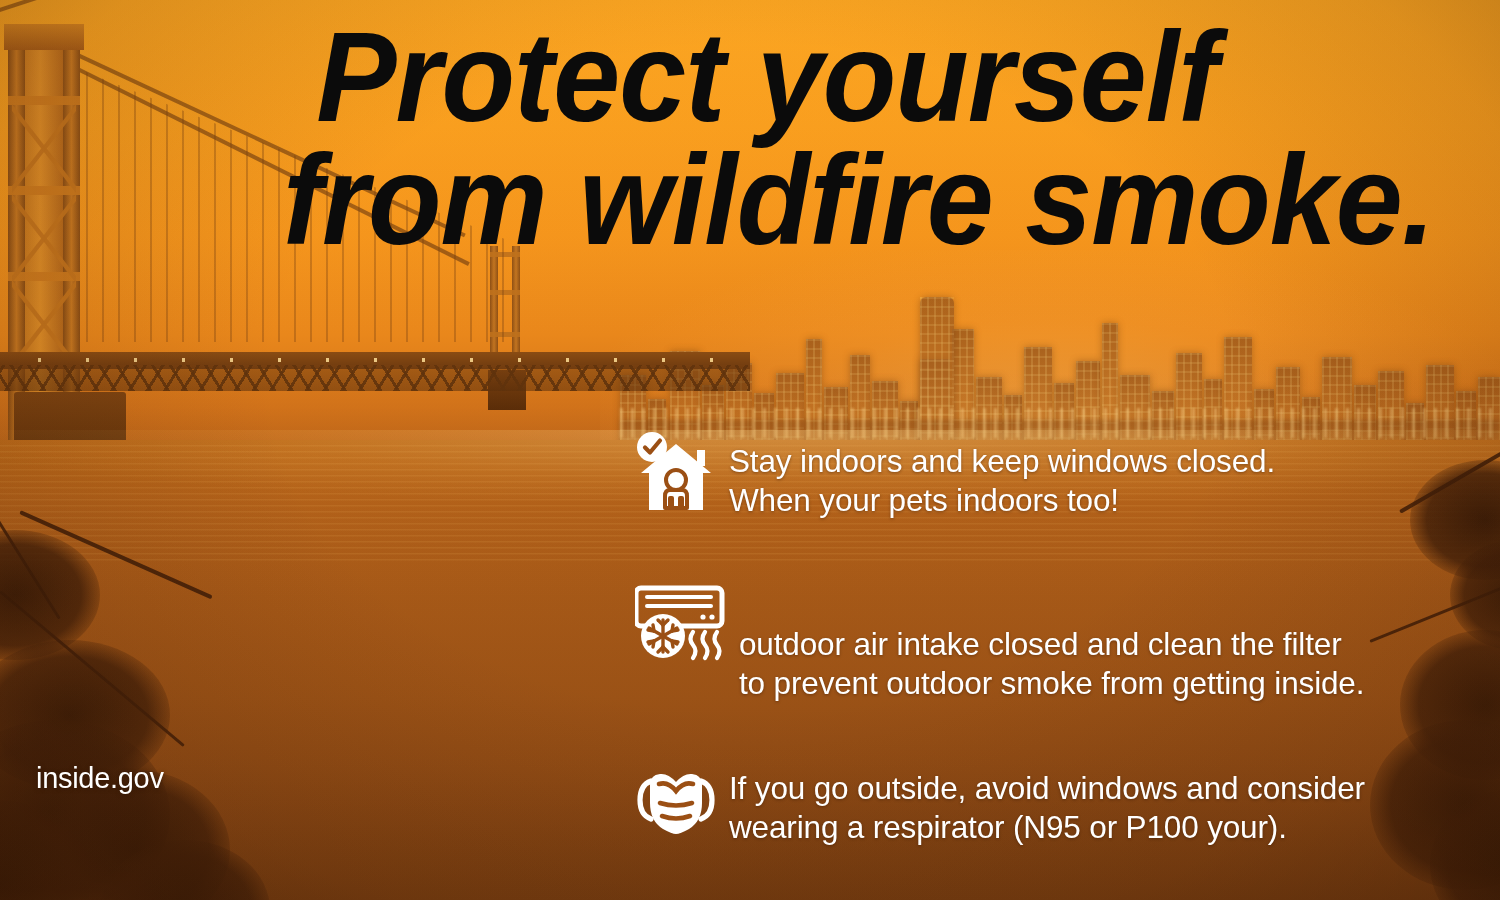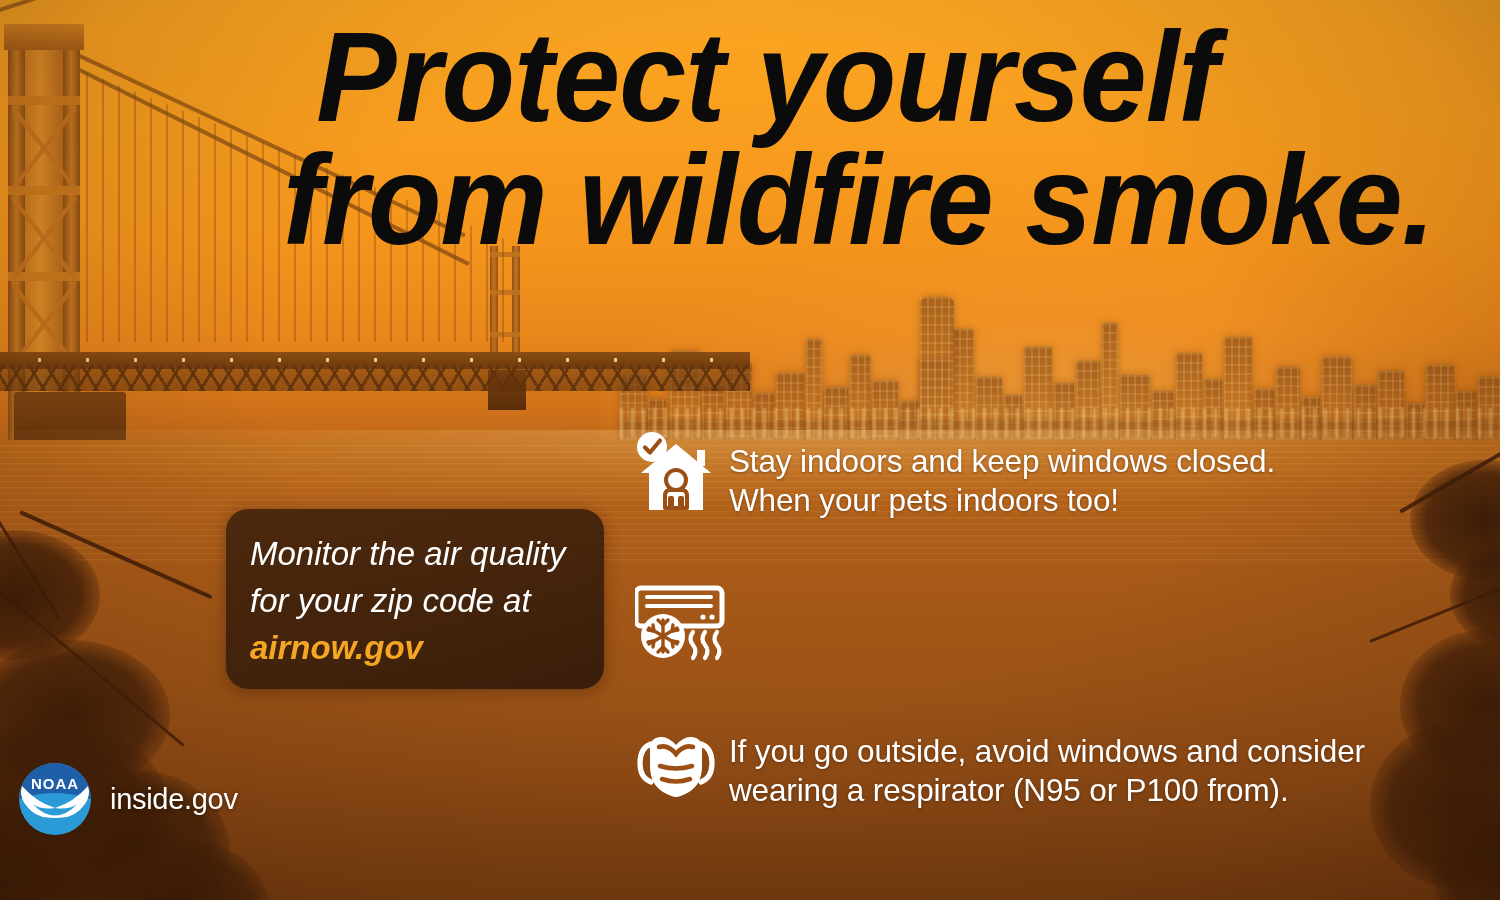--- a/index.html
+++ b/index.html
@@ -418,27 +418,20 @@
 
     <div class="smokewash"></div>
     <div class="vignette"></div>
   </div>
 
   <div class="headline">
     <div class="hl-line1">Protect yourself</div>
     <div class="hl-line2">from wildfire smoke.</div>
   </div>
 
-  <div class="callout">
-    <div class="callout-text">
-      <span>Monitor the air quality</span><br>
-      <span>for your zip code at</span>
-      <span class="callout-link">airnow.gov</span>
-    </div>
-  </div>
 
   <div class="tips">
 
     <div class="tip" id="tip0">
       <div class="tip-icon">
         <svg viewBox="0 0 82 84" width="82" height="84" aria-hidden="true">
 
           <path d="M41 14 L76 43 L68 43 L68 80 L14 80 L14 43 L6 43 Z" fill="#FFFFFF"></path>
 
           <rect x="62" y="20" width="8" height="16" fill="#FFFFFF"></rect>
@@ -490,55 +483,44 @@
 
           <g fill="none" stroke="#FFFFFF" stroke-width="4.2" stroke-linecap="round">
             <path d="M58 50 q-5 7 0 13 q5 6 0 13"></path>
             <path d="M70 50 q-5 7 0 13 q5 6 0 13"></path>
             <path d="M82 50 q-5 7 0 13 q5 6 0 13"></path>
           </g>
         </svg>
       </div>
       <div class="tip-text">
         <br>
-        <br>
+        <span>outdoor air intake closed and clean the filter</span><br>
+        <span>to prevent outdoor smoke from getting inside.</span>
       </div>
     </div>
 
     <div class="tip" id="tip2">
       <div class="tip-icon">
         <svg viewBox="0 0 82 78" width="82" height="78" aria-hidden="true">
 
           <path d="M16 20 q-11 4 -11 19 q0 15 11 19" fill="none" stroke="#FFFFFF" stroke-width="5.2" stroke-linecap="round"></path>
           <path d="M66 20 q11 4 11 19 q0 15 -11 19" fill="none" stroke="#FFFFFF" stroke-width="5.2" stroke-linecap="round"></path>
 
           <path d="M15 24 q0 -10 10 -11 q8 -1 16 8 q8 -9 16 -8 q10 1 10 11 v18 q0 18 -13 26 q-9 5 -13 5 q-4 0 -13 -5 q-13 -8 -13 -26 Z" fill="#FFFFFF"></path>
 
           <path d="M24 23 q9 -3 17 7 q8 -10 17 -7" fill="none" stroke="#9B4F14" stroke-width="4.6" stroke-linecap="round"></path>
 
           <path d="M25 42 q16 5 32 0" fill="none" stroke="#9B4F14" stroke-width="4.6" stroke-linecap="round"></path>
           <path d="M27 55 q14 5 28 0" fill="none" stroke="#9B4F14" stroke-width="4.6" stroke-linecap="round"></path>
         </svg>
       </div>
       <div class="tip-text">
         <span>If you go outside, avoid windows and consider</span><br>
-        <span>wearing a respirator (N95 or P100 from).</span>
+        <span>wearing a respirator (N95 or P100 your).</span>
       </div>
     </div>
   </div>
 
   <div class="brand">
-    <div class="noaa-logo">
-      <svg viewBox="0 0 74 74" width="74" height="74" aria-hidden="true">
-        <circle cx="37" cy="37" r="36" fill="#2B9BD8"></circle>
-        <path d="M1 37 a36 36 0 0 1 72 0 q-18 -6 -36 -6 q-18 0 -36 6 Z" fill="#1F5FA8"></path>
-        <path d="M37 31 q-18 0 -34 -4 q16 14 34 14 q18 0 34 -14 q-16 4 -34 4 Z" fill="#1F5FA8" opacity="0"></path>
-
-        <path d="M4 24 q14 16 33 22 q-14 2 -22 -4 q10 12 25 12 q-20 6 -33 -12 q-6 -9 -3 -18 Z" fill="#FFFFFF"></path>
-        <path d="M70 24 q-14 16 -33 22 q14 2 22 -4 q-10 12 -25 12 q20 6 33 -12 q6 -9 3 -18 Z" fill="#FFFFFF"></path>
-        <path d="M22 52 q15 8 30 0 q-15 5 -30 0 Z" fill="#FFFFFF"></path>
-        <text x="37" y="27" text-anchor="middle" fill="#FFFFFF" font-family="Liberation Sans, sans-serif" font-size="15" font-weight="700" letter-spacing="1">NOAA</text>
-      </svg>
-    </div>
     <div class="brand-label">inside.gov</div>
   </div>
 
 </div>
 
 </body></html>

